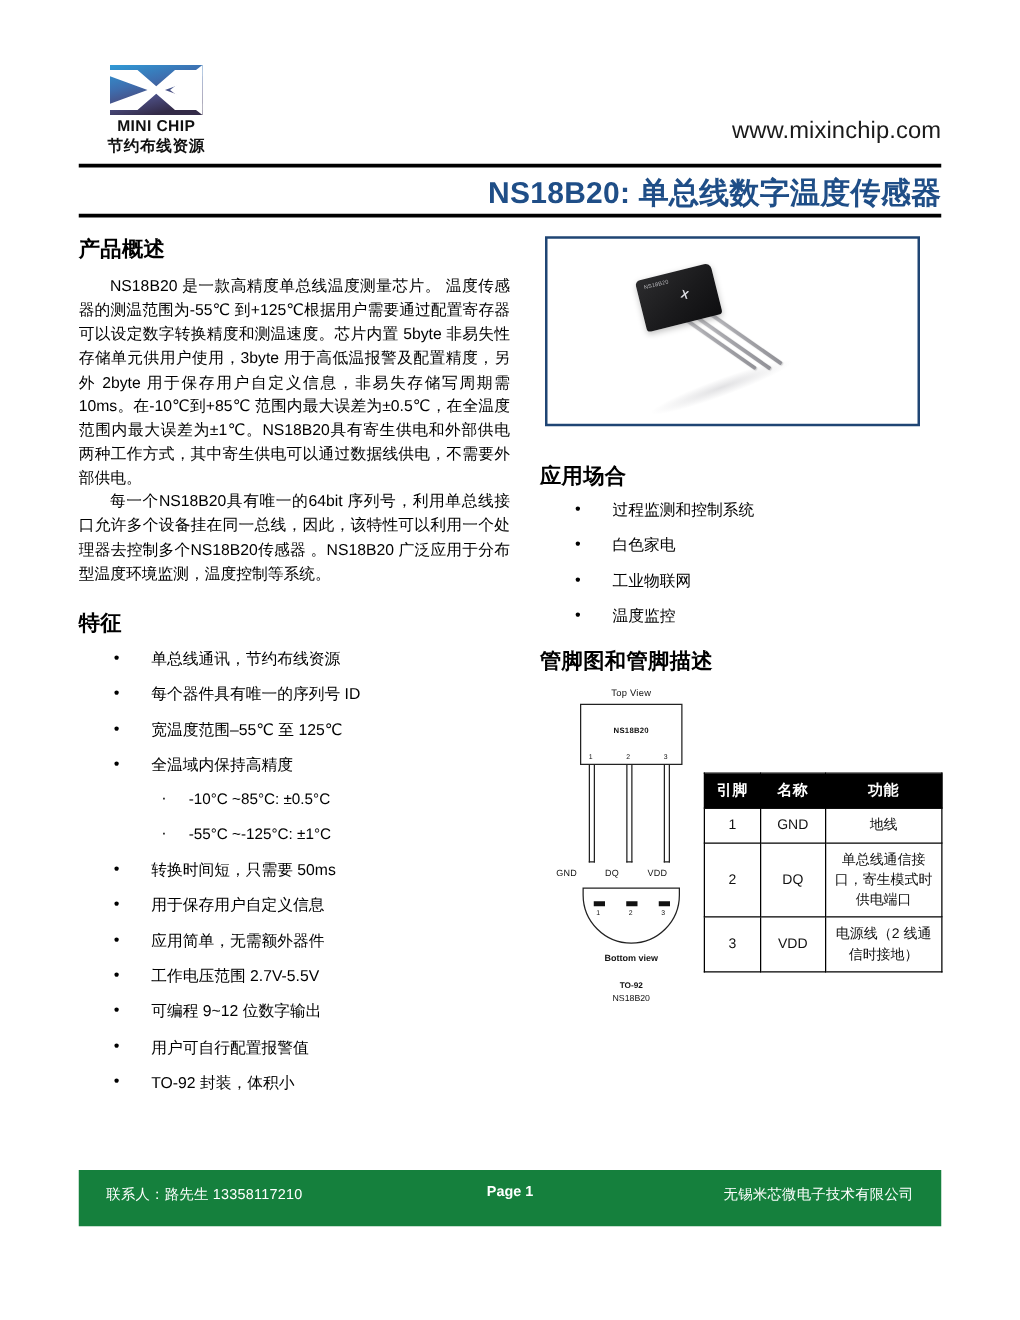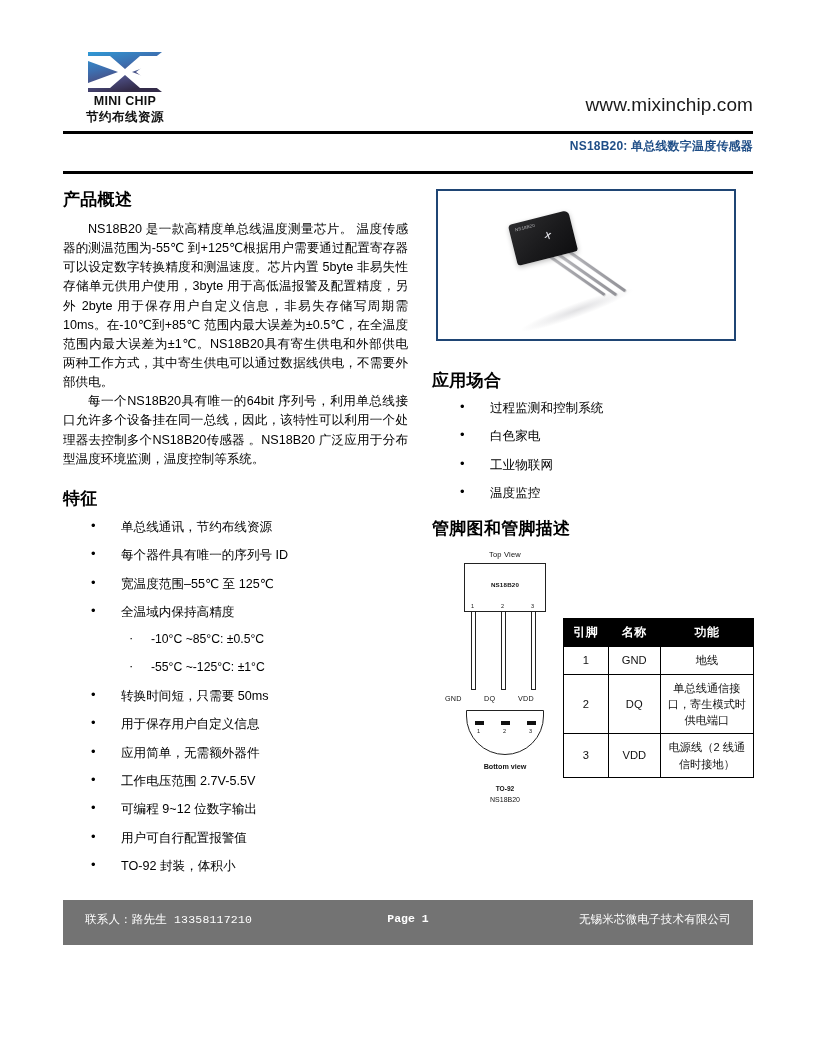--- a/index.html
+++ b/index.html
@@ -105,21 +105,21 @@
     width: 690px;
     height: 3px;
     background: #000000;
   }
   .doc-title {
     position: absolute;
     left: 63px;
     top: 138px;
     width: 690px;
     text-align: right;
-    font-size: 12px;
+    font-size: 24px;
     font-weight: bold;
     color: #1f4e87;
     letter-spacing: 0.2px;
   }
 
   
   .col-left {
     position: absolute;
     left: 63px;
     top: 188px;
@@ -410,26 +410,25 @@
     color: #111;
   }
   .pin-table .c-pin  { width: 44px; }
   .pin-table .c-name { width: 50px; }
   .pin-table .c-func { width: 98px; }
 
   
   .footer {
     position: absolute;
     left: 63px;
-    top: 900px;
+    top: 936px;
     width: 690px;
     height: 45px;
-    background: #737373;
+    background: #15803d;
     color: #ffffff;
-    font-family: Liberation Mono, monospace;
   }
   .footer .f-contact {
     position: absolute;
     left: 22px;
     top: 12px;
     font-size: 11.5px;
     letter-spacing: 0.2px;
   }
   .footer .f-page {
     position: absolute;

